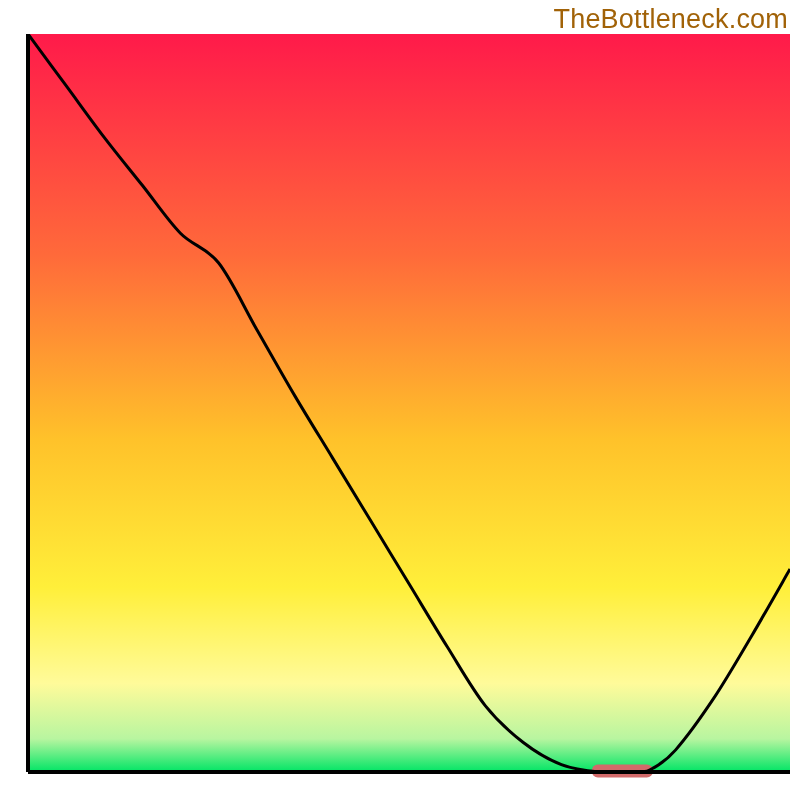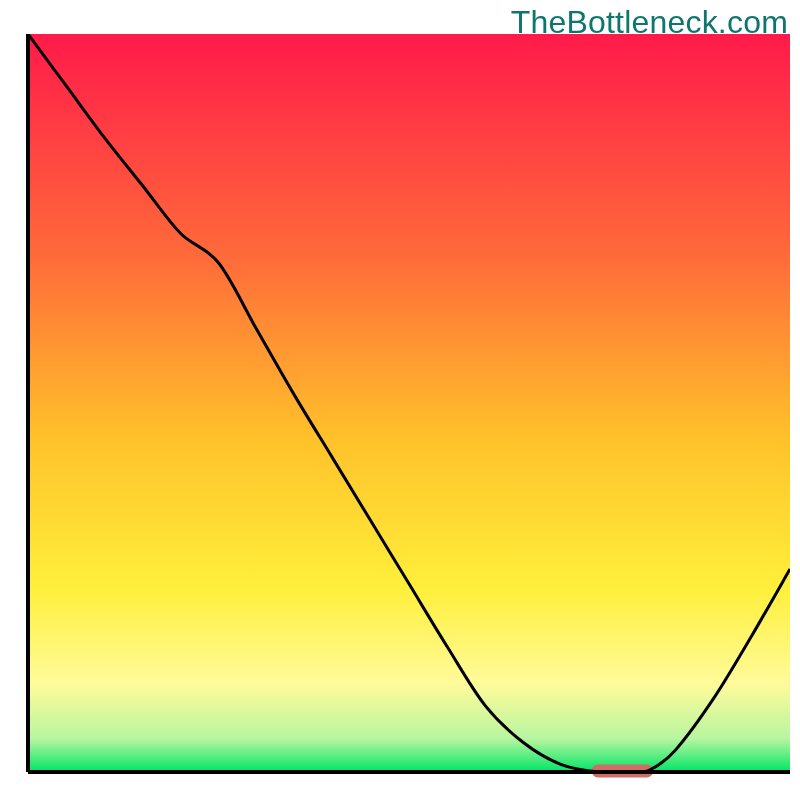--- a/index.html
+++ b/index.html
@@ -12,22 +12,22 @@
   }
   .chart-wrapper {
     position: relative;
     width: 800px;
     height: 800px;
   }
   .watermark {
     position: absolute;
     top: 4px;
     right: 12px;
-    font-size: 32px;
-    color: #0f766e;
+    font-size: 27px;
+    color: #a16207;
     font-weight: 500;
     font-family: Arial, sans-serif;
     letter-spacing: 0.2px;
   }
   svg {
     display: block;
   }
 </style>
 </head>
 <body>

